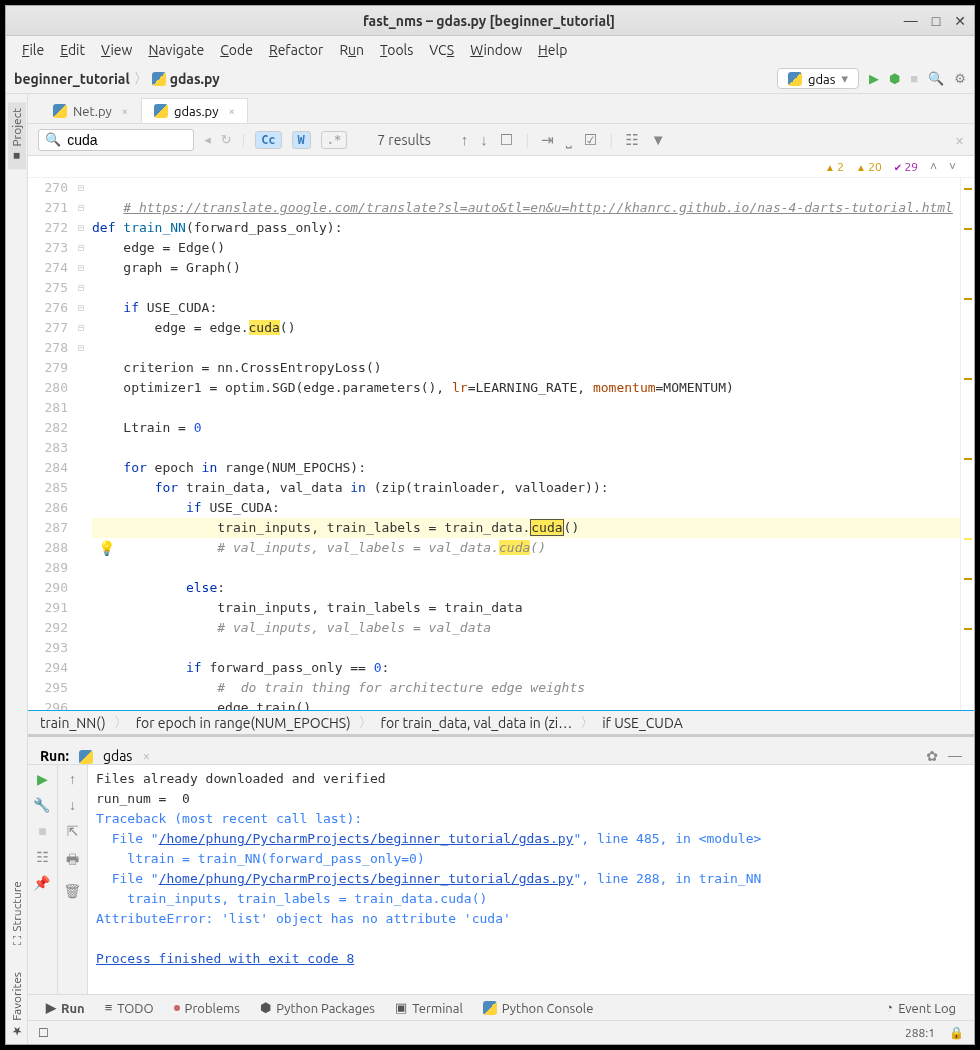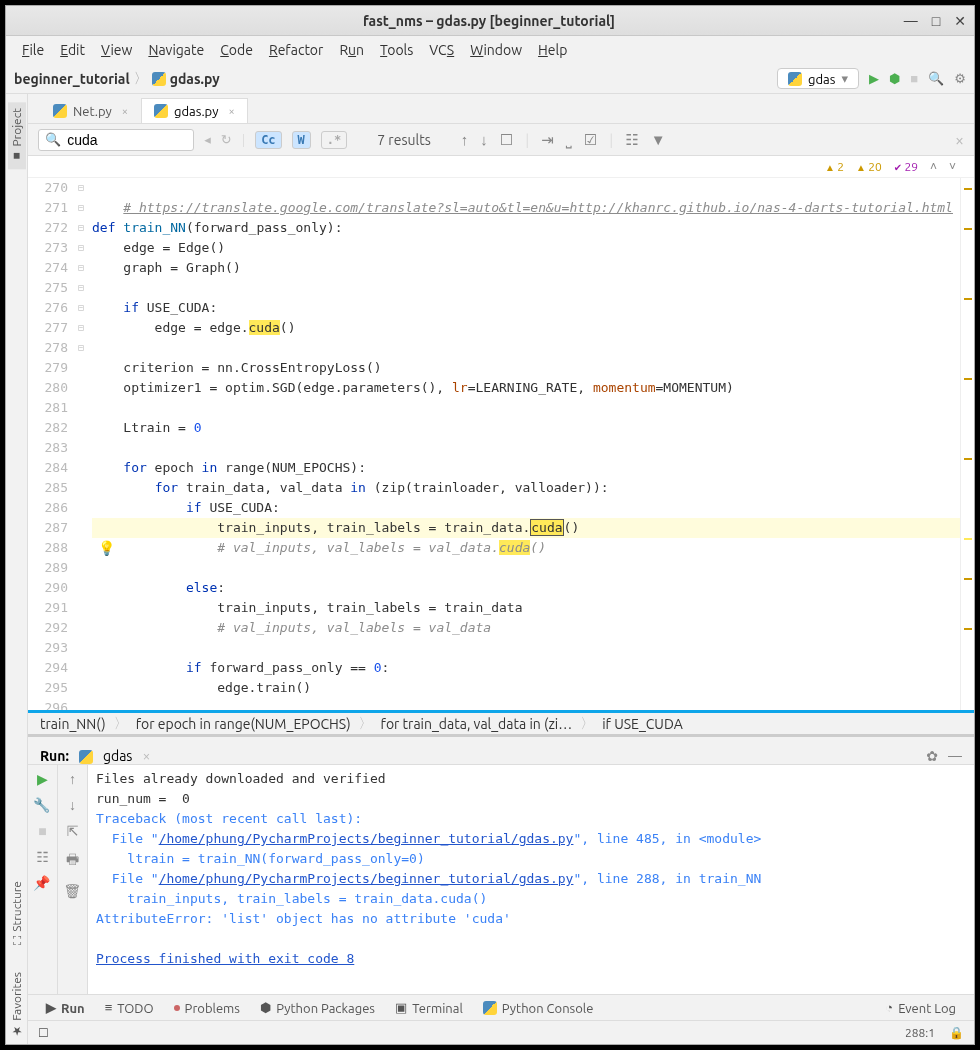--- a/index.html
+++ b/index.html
@@ -58,21 +58,21 @@
 .codetext .num { color: #1750eb; }
 .codetext .com { color: #8c8c8c; font-style: italic; }
 .codetext .hl { background: #ffe959; }
 .codetext .hlcur { background: #ffe959; border:1px solid #555; padding:0;}
 .codetext .par { color: #aa4400; }
 .codetext .url { color: #8c8c8c; font-style: italic; text-decoration: underline; }
 .line288 { background: #fffcdc; display:inline-block; width: 100%;}
 .lightbulb { position: absolute; left: 70px; top: 360px; color: #f5a623; font-size: 14px; }
 .errstrip { width: 14px; background: #fff; border-left: 1px solid #eee; position: relative;}
 .errstrip .m { position: absolute; right: 2px; width: 8px; height: 2px; }
-.breadcrumb2 { height: 24px; background: #f2f2f2; border-top: 3px solid #0ea5e9; display: flex; align-items: center; padding: 0 12px; font-size: 14px; color: #333; gap: 8px;}
+.breadcrumb2 { height: 24px; background: #f2f2f2; border-top: 1px solid #0ea5e9; display: flex; align-items: center; padding: 0 12px; font-size: 14px; color: #333; gap: 8px;}
 .breadcrumb2 .sep { color: #bbb; }
 .runpanel { height: 260px; border-top: 3px solid #ccc; display: flex; flex-direction: column; }
 .runhdr { height: 28px; background: #f2f2f2; border-bottom: 1px solid #ddd; display: flex; align-items: flex-end; padding: 0 12px; gap: 10px; font-size: 14px;}
 .runhdr .right { margin-left: auto; display:flex; gap:10px; color:#888;}
 .runbody { flex: 1; display: flex; background: #fff; }
 .runtools { width: 30px; background: #f2f2f2; border-right: 1px solid #ddd; display: flex; flex-direction: column; align-items: center; padding: 6px 0; gap: 10px; color: #888; font-size: 14px;}
 .runtools .play { color: #4caf50; }
 .runtools2 { width: 30px; background: #f2f2f2; border-right: 1px solid #ddd; display: flex; flex-direction: column; align-items: center; padding: 6px 0; gap: 10px; color: #888; font-size: 14px;}
 .console { flex: 1; font-family: "DejaVu Sans Mono", monospace; font-size: 13px; line-height: 20px; padding: 4px 8px; white-space: pre; overflow:hidden; color:#333;}
 .console .err { color: #3b82f6; }
@@ -269,20 +269,21 @@
         <span class="kw">for</span> train_data, val_data <span class="kw">in</span> (zip(trainloader, valloader)):
             <span class="kw">if</span> USE_CUDA:
 <span class="line288">                train_inputs, train_labels = train_data.<span class="hlcur">cuda</span>()</span>
                 <span class="com"># val_inputs, val_labels = val_data.</span><span class="hl com">cuda</span><span class="com">()</span>
 
             <span class="kw">else</span>:
                 train_inputs, train_labels = train_data
                 <span class="com"># val_inputs, val_labels = val_data</span>
 
             <span class="kw">if</span> forward_pass_only == <span class="num">0</span>:
+                <span class="com">#  do train thing for architecture edge weights</span>
                 edge.train()</div>
         <span class="lightbulb">💡</span>
         <div class="errstrip">
           <div class="m" style="top:10px;background:#c90"></div>
           <div class="m" style="top:50px;background:#c90"></div>
           <div class="m" style="top:120px;background:#c90"></div>
           <div class="m" style="top:200px;background:#c90"></div>
           <div class="m" style="top:280px;background:#c90"></div>
           <div class="m" style="top:360px;background:#ffe959"></div>
           <div class="m" style="top:400px;background:#c90"></div>

